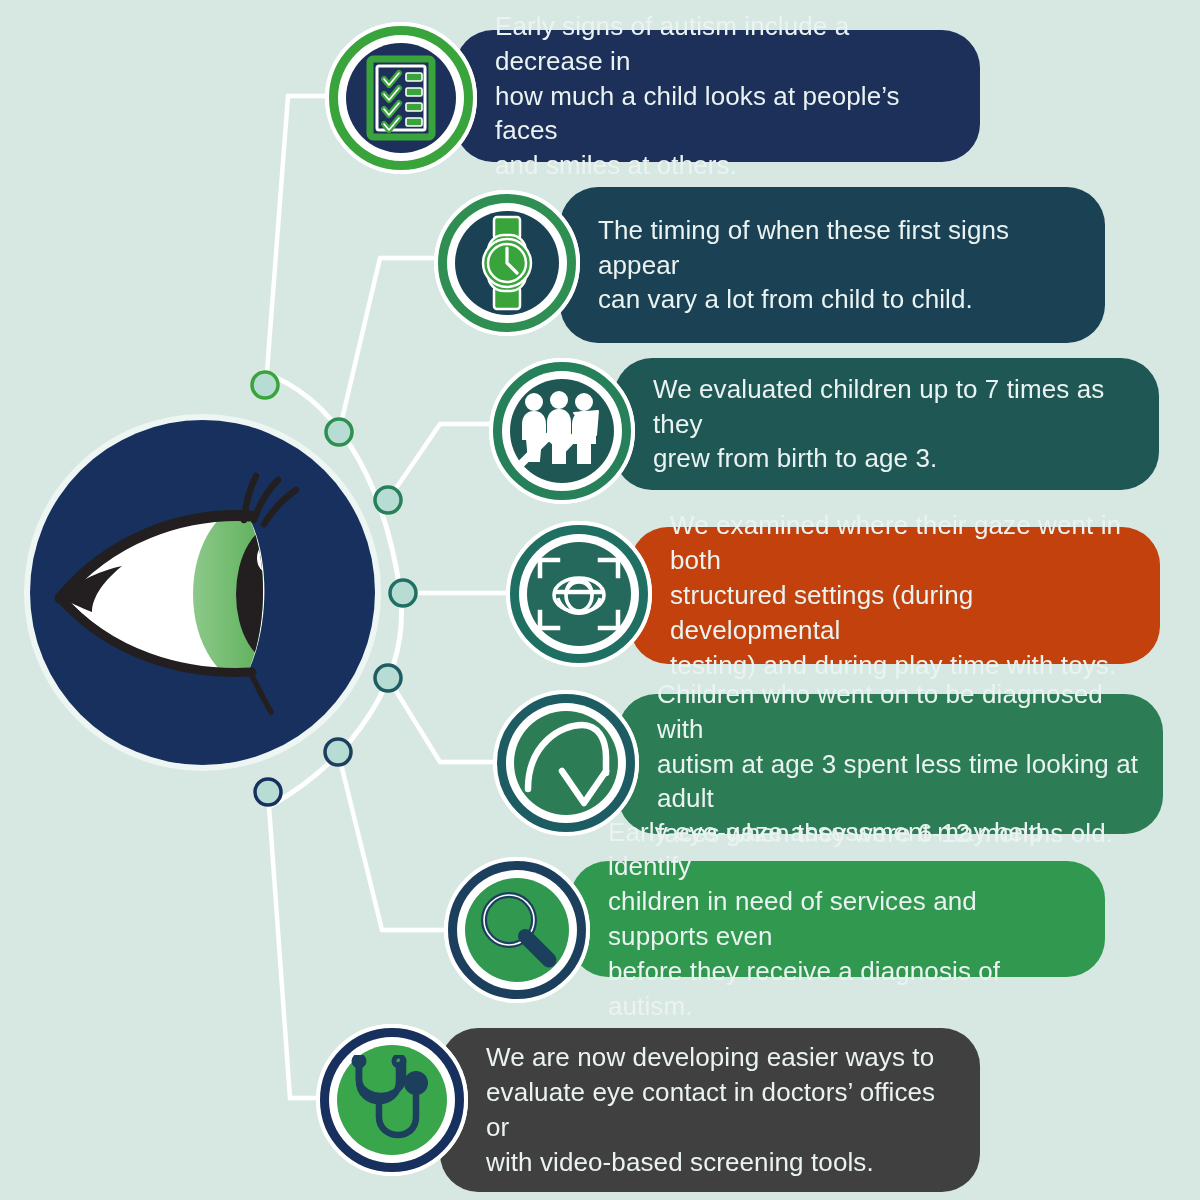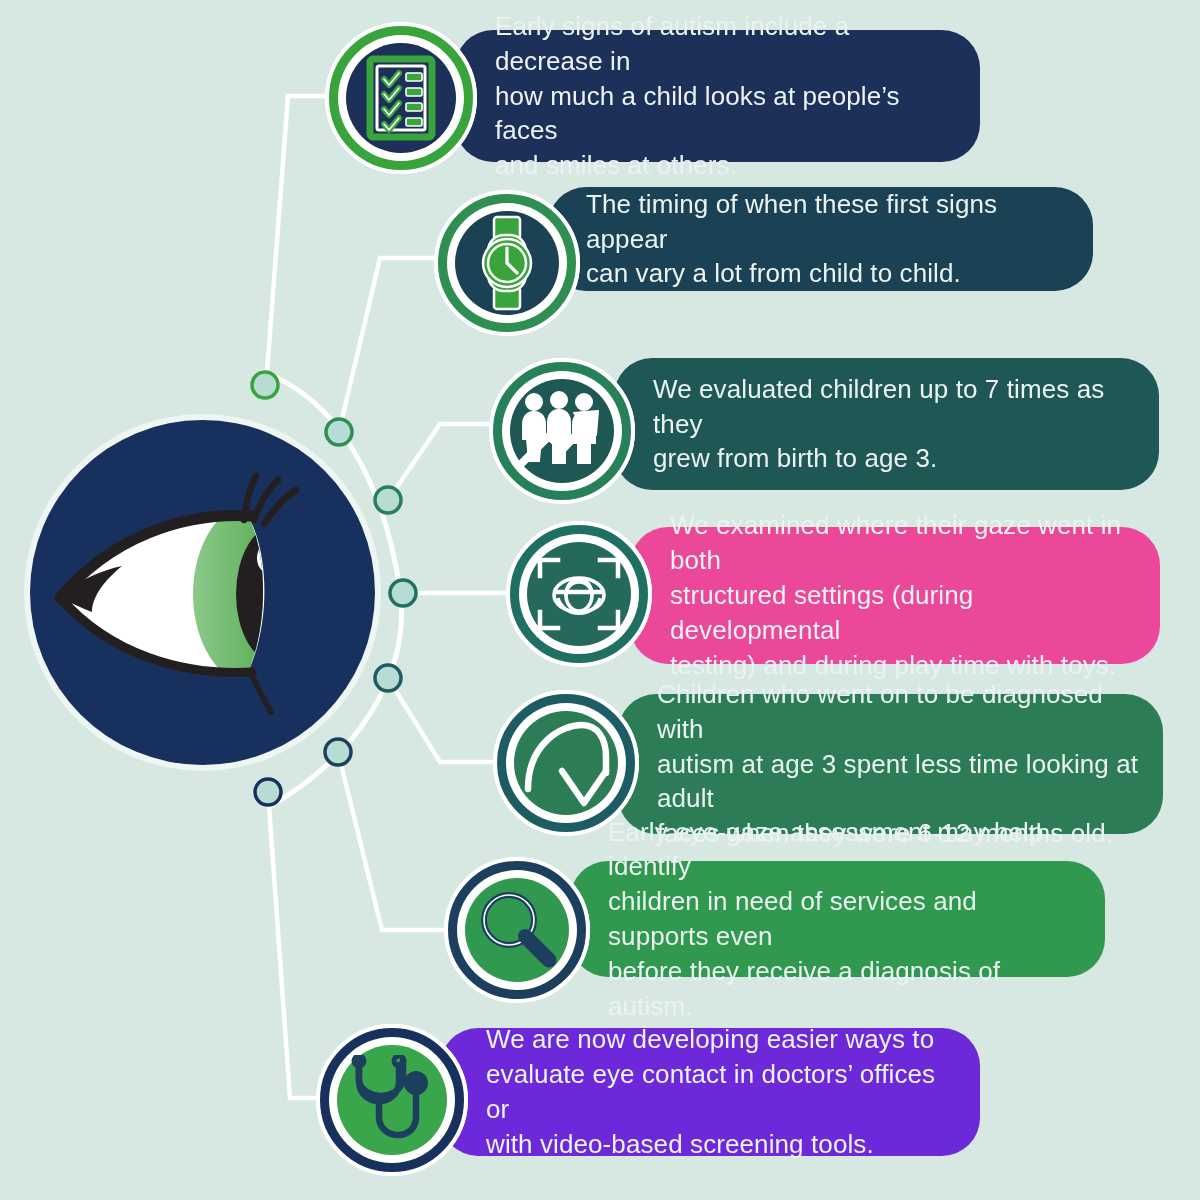--- a/index.html
+++ b/index.html
@@ -154,21 +154,21 @@
                   <path d="M20,54 l5,6 l10,-12" fill="none" stroke="#ffffff" stroke-width="1.6" stroke-linecap="round" stroke-linejoin="round"></path>
                   <rect x="42" y="48" width="16" height="8" rx="1.5" fill="#3aa43c" stroke="#ffffff" stroke-width="1.6"></rect>
               <path d="M20,69 l5,6 l10,-12" fill="none" stroke="#3aa43c" stroke-width="6" stroke-linecap="round" stroke-linejoin="round"></path>
                   <path d="M20,69 l5,6 l10,-12" fill="none" stroke="#ffffff" stroke-width="1.6" stroke-linecap="round" stroke-linejoin="round"></path>
                   <rect x="42" y="63" width="16" height="8" rx="1.5" fill="#3aa43c" stroke="#ffffff" stroke-width="1.6"></rect>
       </svg>
           </div>
         </div>
       </div>
       <div class="row">
-        <div class="card" style="left: 548px; top: 187px; width: 545px; height: 104px; background: rgb(27, 66, 84); padding-left: 38px; padding-right: 22px;">
+        <div class="card" style="left: 560px; top: 187px; width: 545px; height: 156px; background: rgb(27, 66, 84); padding-left: 38px; padding-right: 22px;">
           <div class="card-text">The timing of when these first signs appear
 can vary a lot from child to child.</div>
         </div>
         <div class="badge" style="left: 434px; top: 190px; width: 146px; height: 146px; background: rgb(255, 255, 255);">
           <div class="ring-outer" style="background: rgb(47, 143, 82); border: 4px solid rgb(255, 255, 255); box-sizing: border-box;"></div>
           <div class="ring-white" style="inset: 13px;"></div>
           <div class="disc" style="inset: 21px; background: rgb(27, 66, 84);">
       <svg width="78" height="96" viewBox="0 0 78 96">
         <rect x="26" y="2" width="26" height="22" rx="3" fill="#3aa43c" stroke="#ffffff" stroke-width="2.5"></rect>
         <rect x="26" y="72" width="26" height="22" rx="3" fill="#3aa43c" stroke="#ffffff" stroke-width="2.5"></rect>
@@ -199,21 +199,21 @@
           <path d="M68,21 c-8,0 -11,6 -11,13 l0,18 l5,0 l0,20 l12,0 l0,-20 l5,0 l0,-18 c0,-7 -3,-13 -11,-13 z"></path>
         </g>
         <path d="M4,74 L33,45 L47,58 L76,27" fill="none" stroke="#ffffff" stroke-width="8" stroke-linejoin="round" stroke-linecap="round"></path>
         <path d="M4,74 L33,45 L47,58 L76,27" fill="none" stroke="#ffffff" stroke-width="2" stroke-linejoin="round" stroke-linecap="round"></path>
         <path d="M58,22 L82,20 L80,44 Z" fill="#ffffff" stroke="#ffffff" stroke-width="2" stroke-linejoin="round"></path>
       </svg>
           </div>
         </div>
       </div>
       <div class="row">
-        <div class="card" style="left: 630px; top: 527px; width: 530px; height: 137px; background: #ec4899; padding-left: 40px; padding-right: 22px; justify-content: center;">
+        <div class="card" style="left: 630px; top: 527px; width: 530px; height: 137px; background: #c2410c; padding-left: 40px; padding-right: 22px; justify-content: center;">
           <div class="card-text">We examined where their gaze went in both
 structured settings (during developmental
 testing) and during play time with toys.</div>
         </div>
         <div class="badge" style="left: 506px; top: 521px; width: 146px; height: 146px; background: rgb(255, 255, 255);">
           <div class="ring-outer" style="background: rgb(31, 111, 99); border: 4px solid rgb(255, 255, 255); box-sizing: border-box;"></div>
           <div class="ring-white" style="inset: 13px;"></div>
           <div class="disc" style="inset: 21px; background: rgb(36, 105, 92);">
       <svg width="86" height="80" viewBox="0 0 86 80">
         <g fill="none" stroke="#ffffff" stroke-width="4.5" stroke-linecap="square">
@@ -262,21 +262,21 @@
         <circle cx="34" cy="32" r="25" fill="none" stroke="#1d3f5e" stroke-width="6"></circle>
         <circle cx="34" cy="32" r="25" fill="none" stroke="#ffffff" stroke-width="1.6"></circle>
         <path d="M52,50 L74,72" stroke="#1d3f5e" stroke-width="15" stroke-linecap="round"></path>
         <path d="M52,50 L74,72" stroke="#ffffff" stroke-width="1.6" stroke-linecap="round" fill="none" opacity="0"></path>
         <path d="M50,48 L72,70" stroke="#1d3f5e" stroke-width="14" stroke-linecap="round"></path>
       </svg>
           </div>
         </div>
       </div>
       <div class="row">
-        <div class="card" style="left: 440px; top: 1028px; width: 540px; height: 128px; background: #6d28d9; padding-left: 46px; padding-right: 22px;">
+        <div class="card" style="left: 440px; top: 1028px; width: 540px; height: 164px; background: #404040; padding-left: 46px; padding-right: 22px;">
           <div class="card-text">We are now developing easier ways to
 evaluate eye contact in doctors’ offices or
 with video-based screening tools.</div>
         </div>
         <div class="badge" style="left: 316px; top: 1024px; width: 152px; height: 152px; background: rgb(255, 255, 255);">
           <div class="ring-outer" style="background: rgb(23, 48, 94); border: 4px solid rgb(255, 255, 255); box-sizing: border-box;"></div>
           <div class="ring-white" style="inset: 13px;"></div>
           <div class="disc" style="inset: 21px; background: rgb(58, 166, 75);">
       <svg width="84" height="90" viewBox="0 0 84 90">
         <path d="M14,6 L14,30 C14,46 30,52 38,52 C46,52 62,46 62,30 L62,6" fill="none" stroke="#1d3f5e" stroke-width="7" stroke-linecap="round" transform="translate(-4,0) scale(0.92,0.78)"></path>

